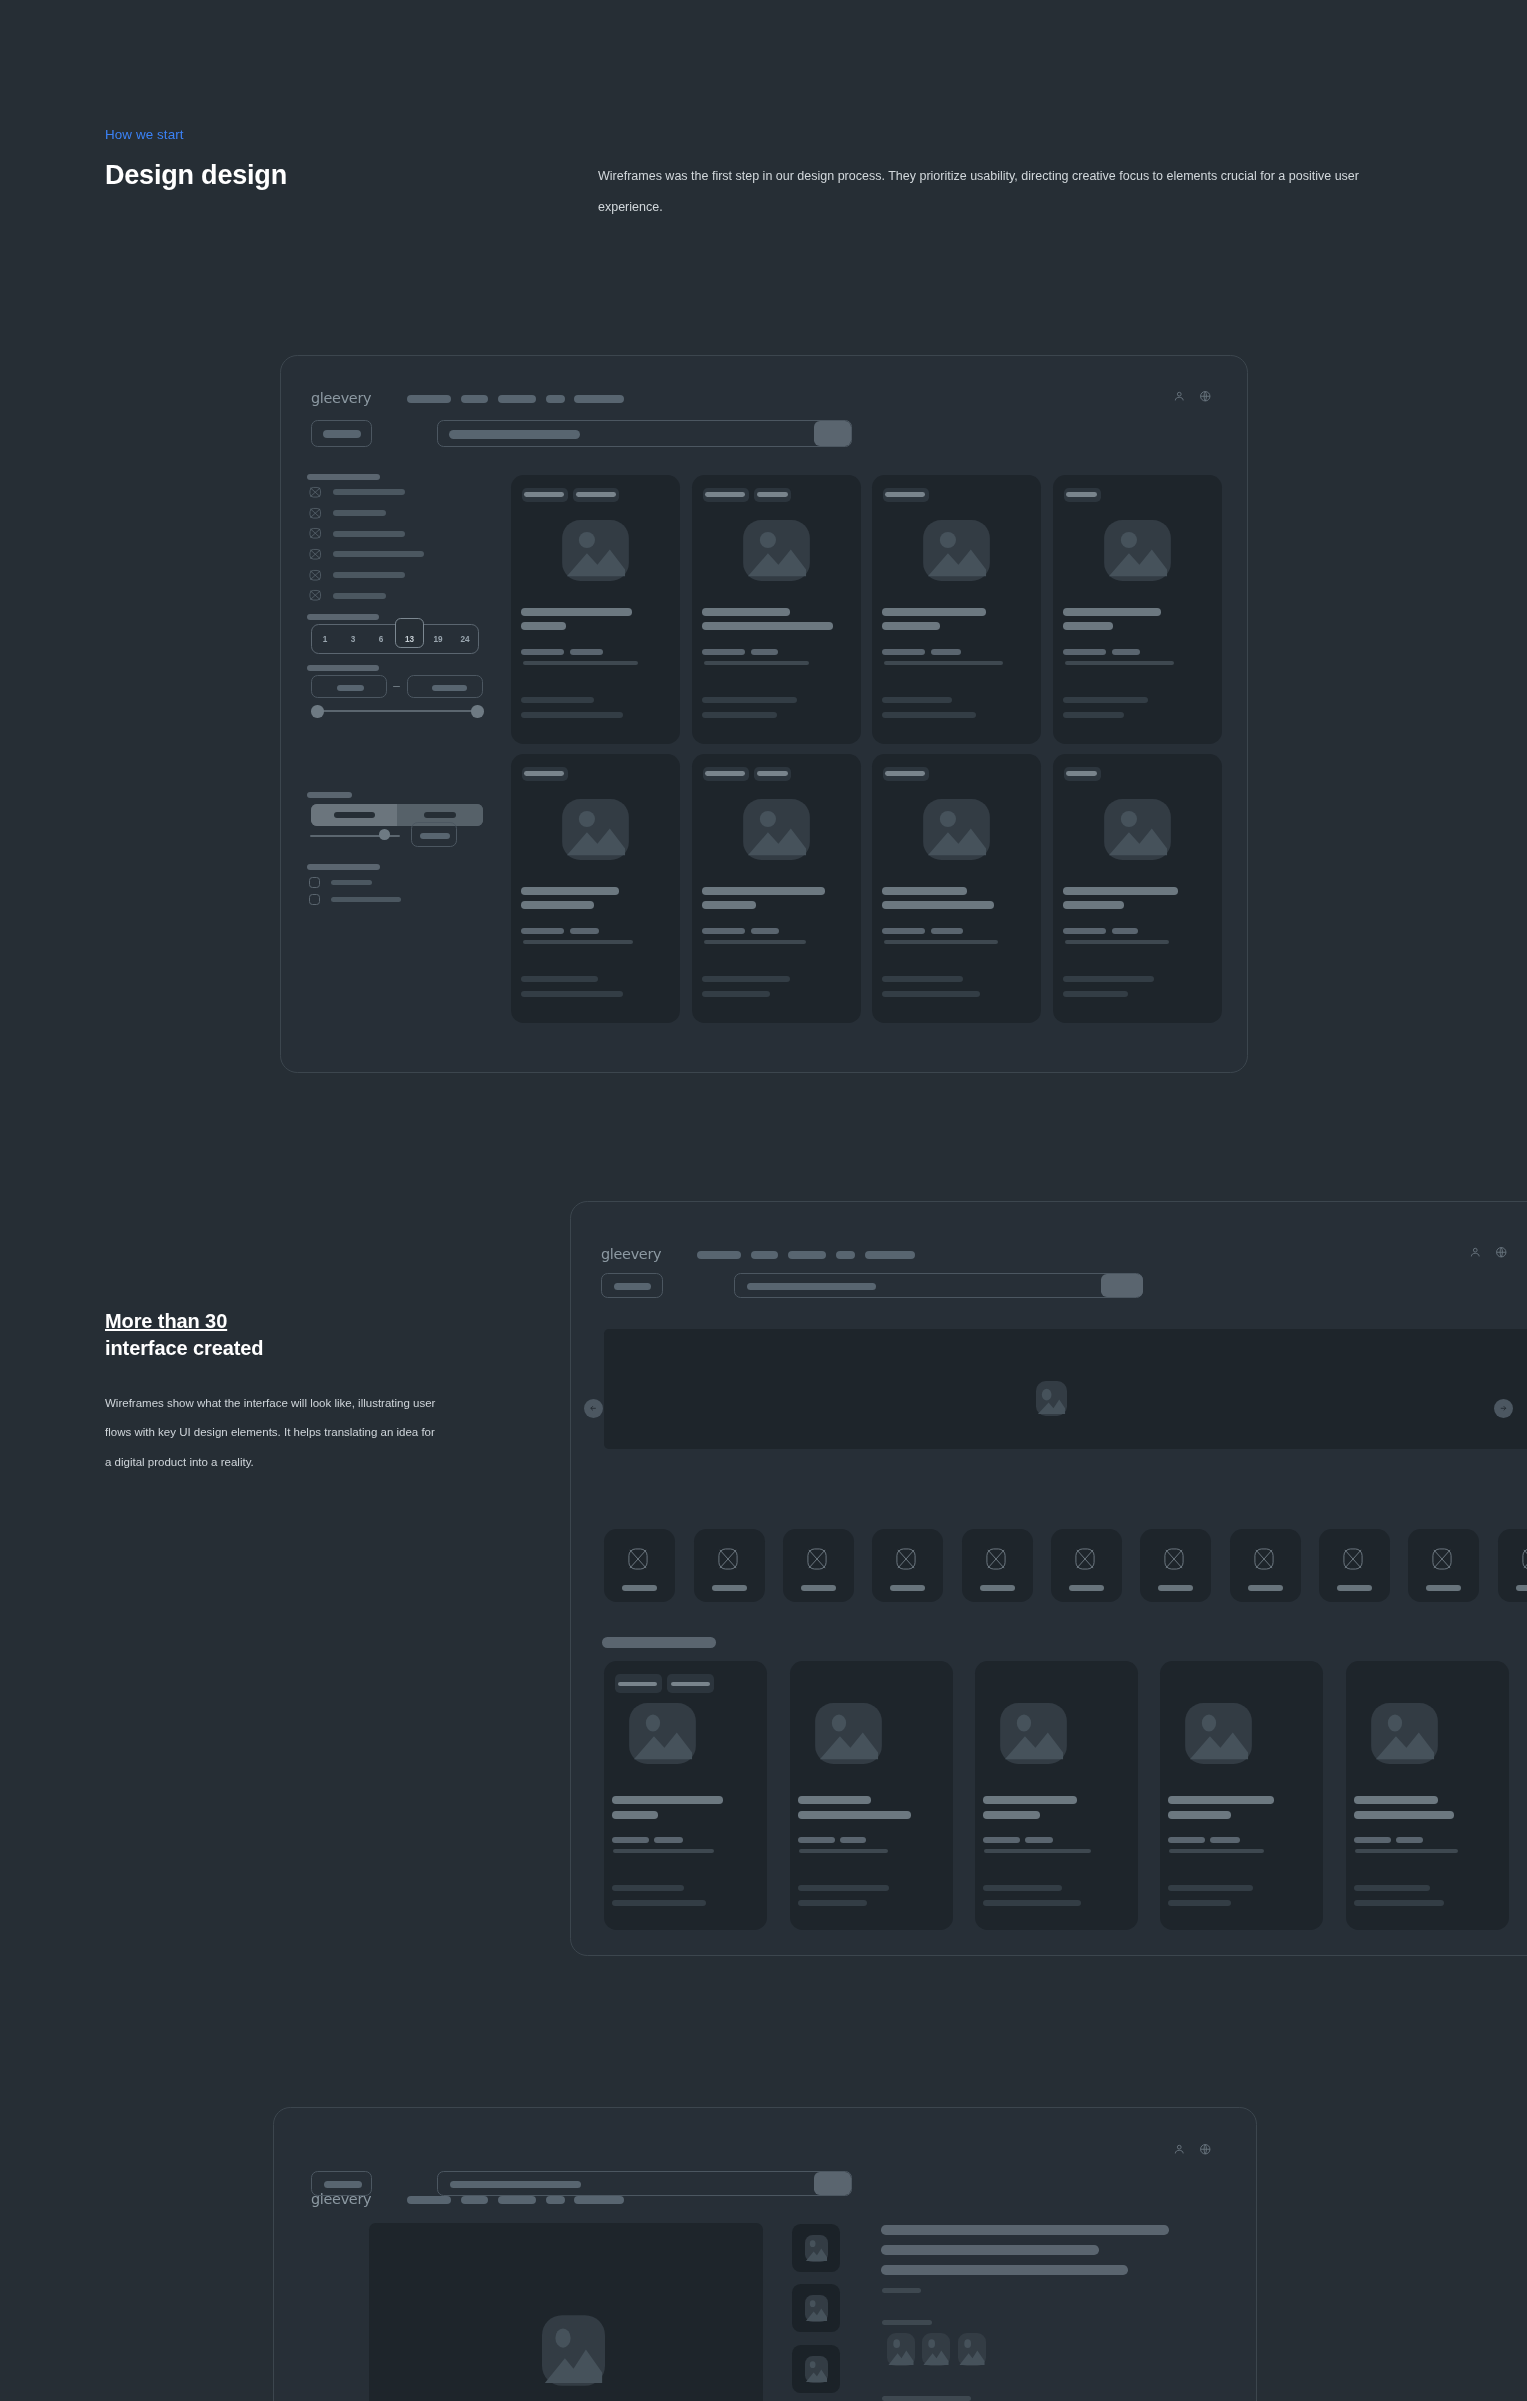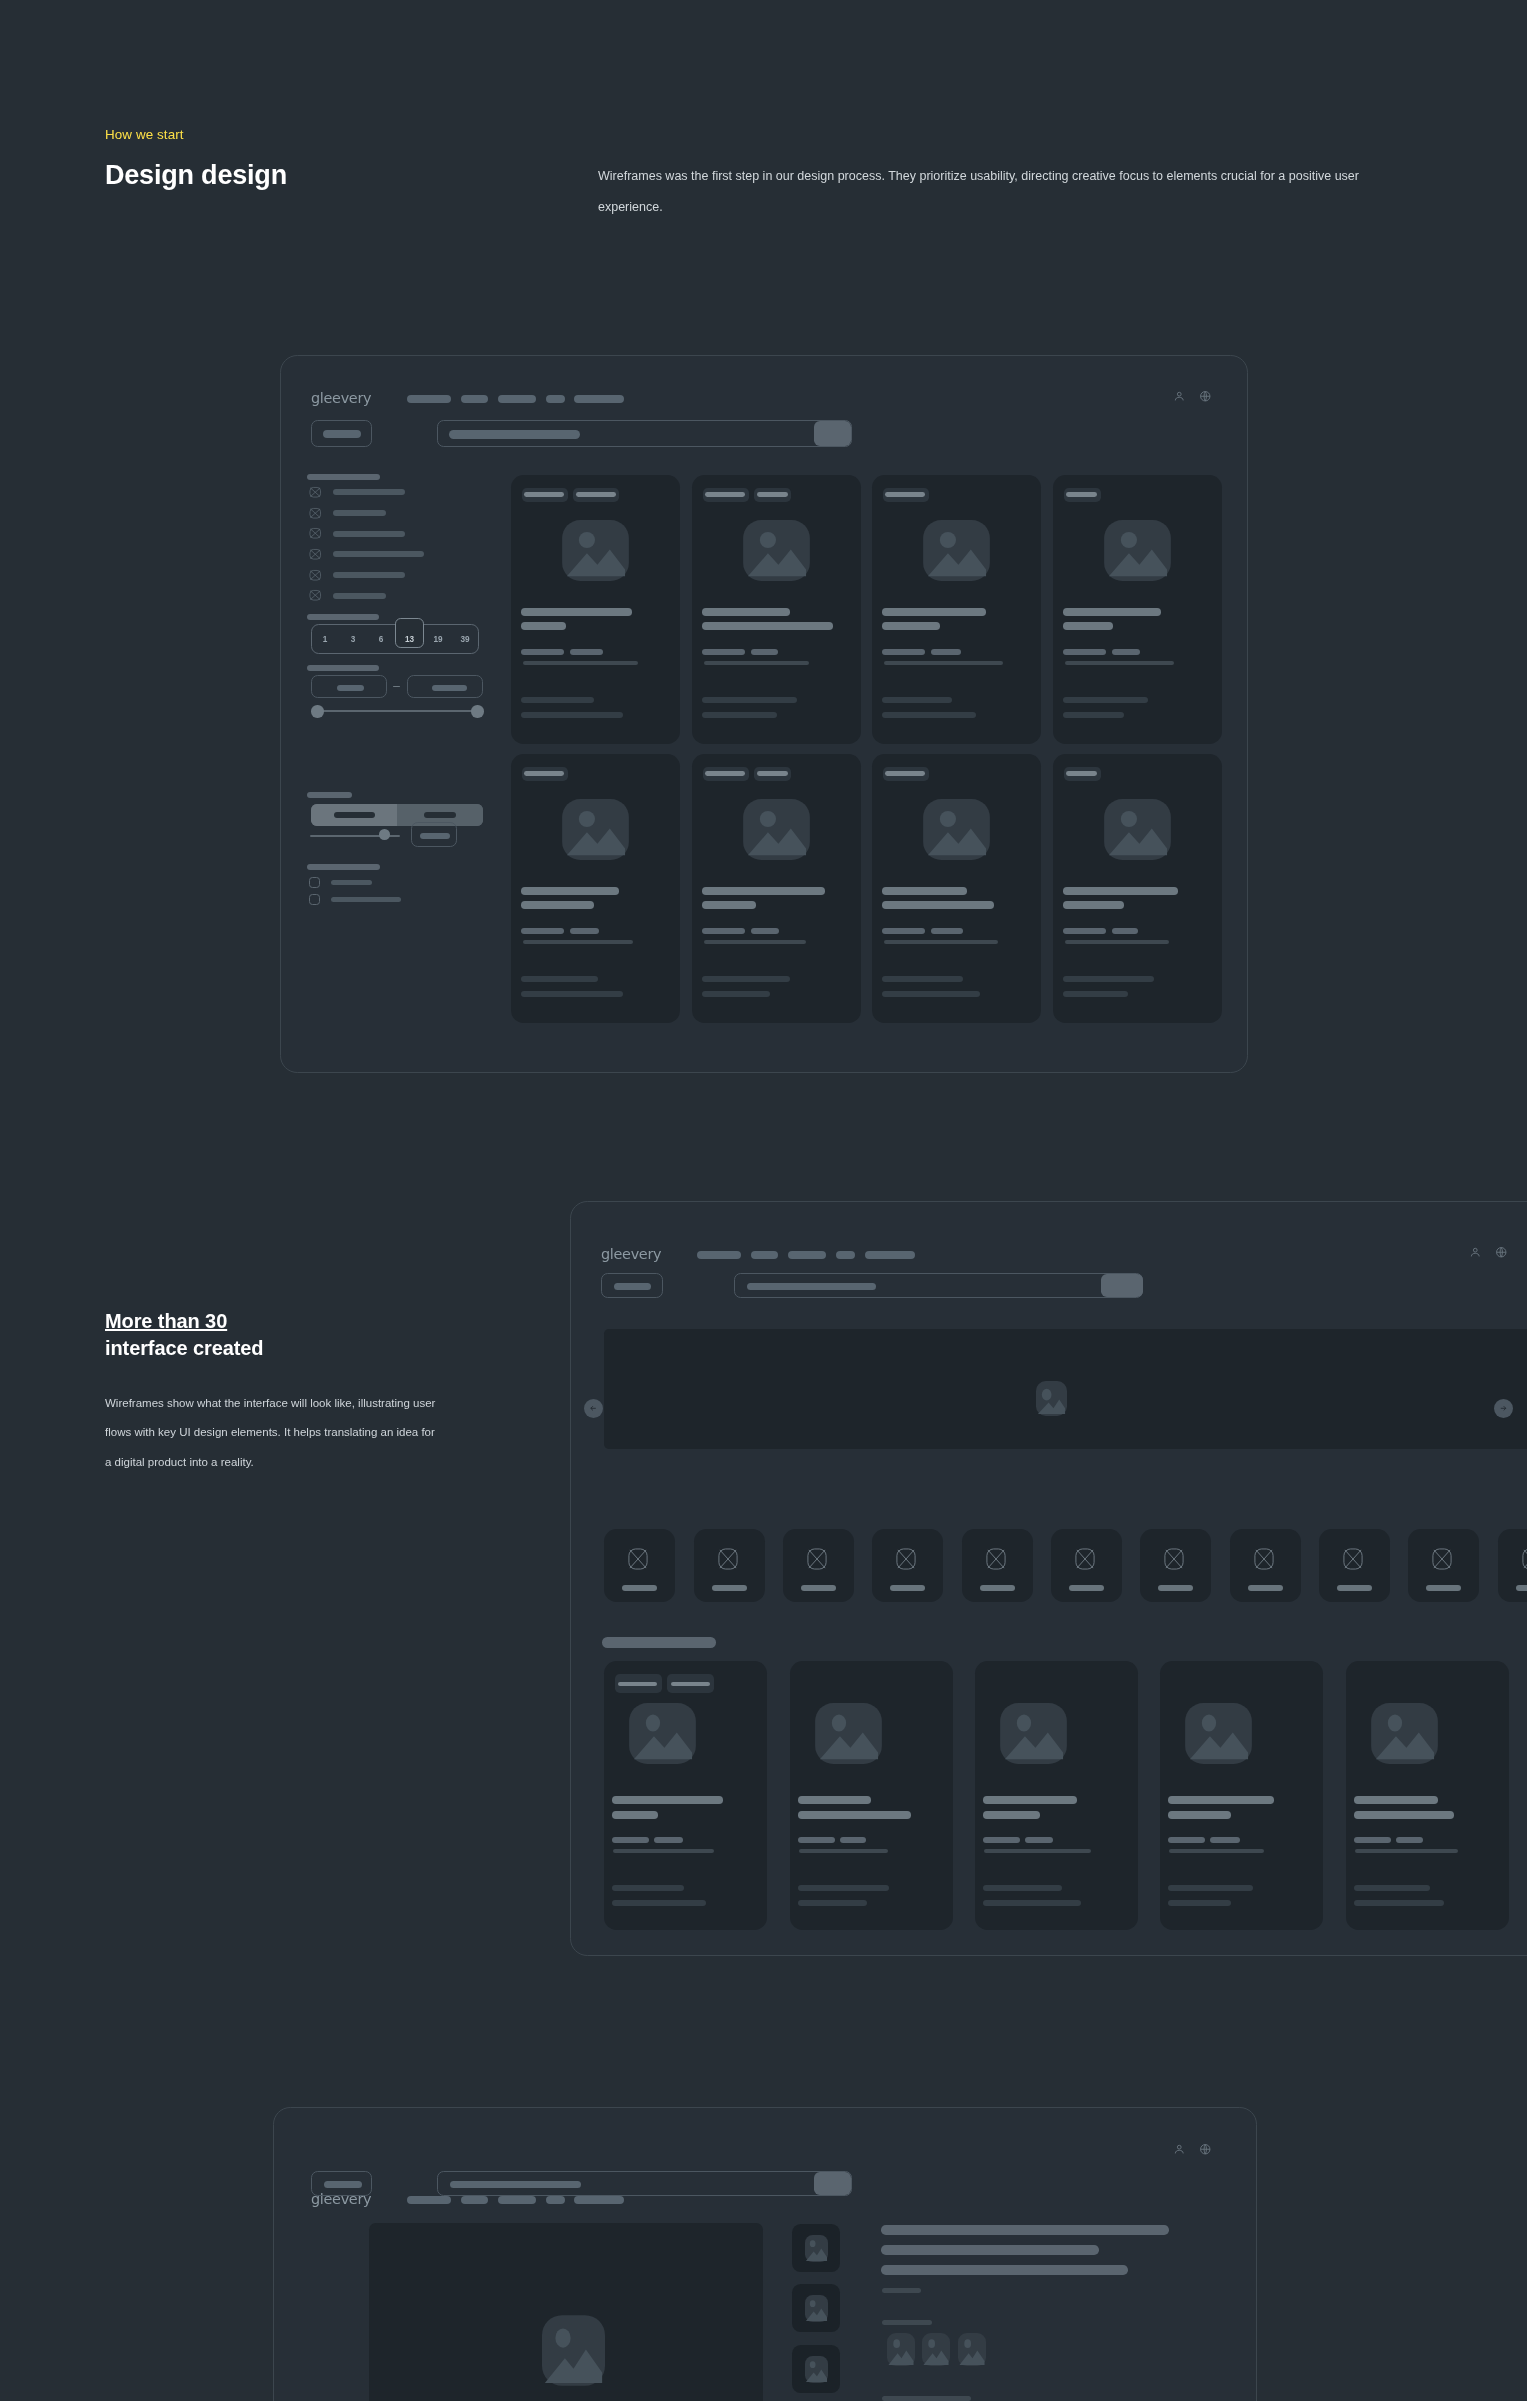--- a/index.html
+++ b/index.html
@@ -13,21 +13,21 @@
     width: 1527px;
     height: 3008px;
     position: relative;
     overflow: hidden;
   }
 
   
   .sec1-head { position: absolute; left: 0; top: 0; width: 1527px; }
   .eyebrow {
     position: absolute; left: 105px; top: 127px;
-    font-size: 13.4px; color: #fde047; letter-spacing: 0.1px;
+    font-size: 13.4px; color: #3b82f6; letter-spacing: 0.1px;
   }
   .h1 {
     position: absolute; left: 105px; top: 160px;
     font-size: 27px; font-weight: 700; color: #ffffff; letter-spacing: -0.2px;
   }
   .lead {
     position: absolute; left: 598px; top: 161px; width: 816px;
     font-size: 12.5px; line-height: 2.45; color: #d2d8dc;
   }
 
@@ -204,21 +204,21 @@
 
   <div class="bar bar-md" style="left:307px; top:614px; width:72px; height:6.2px;"></div>
 
   <div class="segctl" style="left:311px; top:624px; width:168px; height:30px;"></div>
   <div class="seg-item" style="left:311px; top:635px; width:28px;">1</div>
   <div class="seg-item" style="left:339px; top:635px; width:28px;">3</div>
   <div class="seg-item" style="left:367px; top:635px; width:28px;">6</div>
   <div class="seg-sel" style="left:395px; top:618px; width:29px; height:30px;"></div>
   <div class="seg-item" style="left:395px; top:635px; width:29px; color:#c6ced4;">13</div>
   <div class="seg-item" style="left:424px; top:635px; width:28px;">19</div>
-  <div class="seg-item" style="left:451px; top:635px; width:28px;">39</div>
+  <div class="seg-item" style="left:451px; top:635px; width:28px;">24</div>
 
   <div class="bar bar-md" style="left:307px; top:665px; width:72px; height:6.2px;"></div>
   <div class="field-outline" style="left:311px; top:675px; width:76px; height:23px;">
     <div class="field-fill" style="left:25px; top:8.6px; width:27px; height:6.2px;"></div>
   </div>
   <div class="dash" style="left:393px; top:686px;"></div>
   <div class="field-outline" style="left:407px; top:675px; width:76px; height:23px;">
     <div class="field-fill" style="left:24px; top:8.6px; width:35px; height:6.2px;"></div>
   </div>
   <div class="slider-track" style="left:317px; top:710px; width:159px;"></div>

